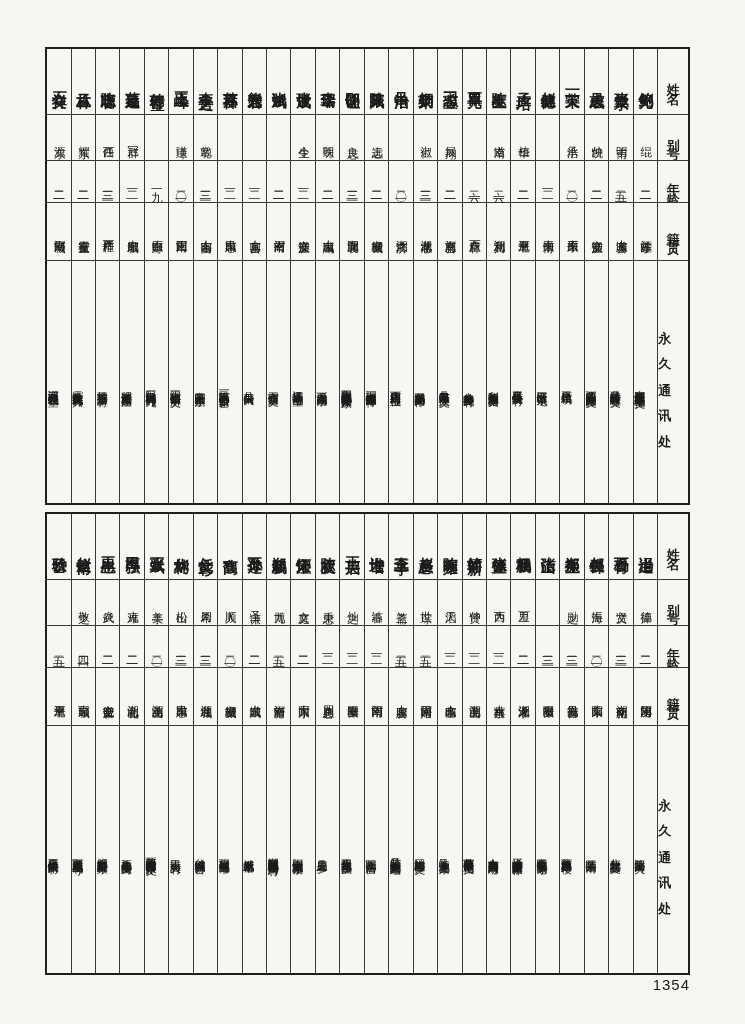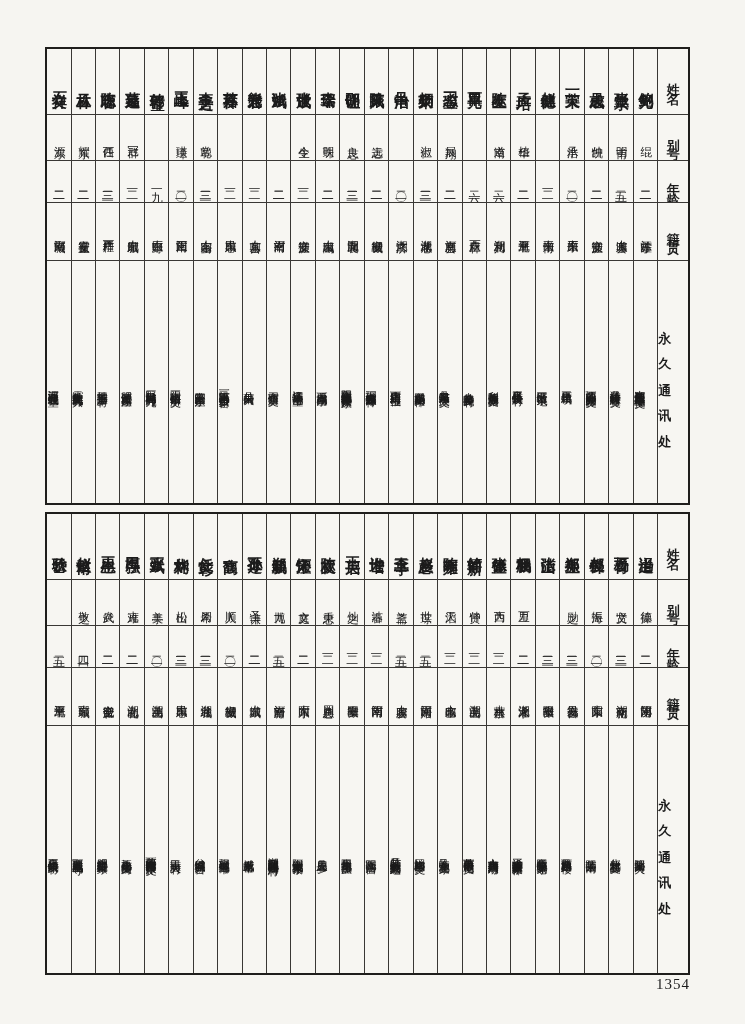--- a/index.html
+++ b/index.html
@@ -63,21 +63,21 @@
   .r-addr .vtxt{font-size:11px;letter-spacing:0.5px;}
   .header-col .vtxt{font-weight:bold;font-size:13px;}
   .hdr-gap .vtxt{letter-spacing:9px;}
   .hdr-wide .vtxt{letter-spacing:26px;}
   .page-number{
     position:absolute;
     top:976px;right:55px;
     font-size:15px;
     letter-spacing:1px;
     color:#1b1b1b;
-    font-family:Liberation Serif, serif;
+    font-family:Liberation Sans, sans-serif;
   }
 </style>
 </head>
 <body>
 
 <div class="page">
   <div class="vtable" id="table-0">
       <div class="col header-col">
         <div class="cell r-name hdr-gap">
           <span class="vtxt">姓名</span>

